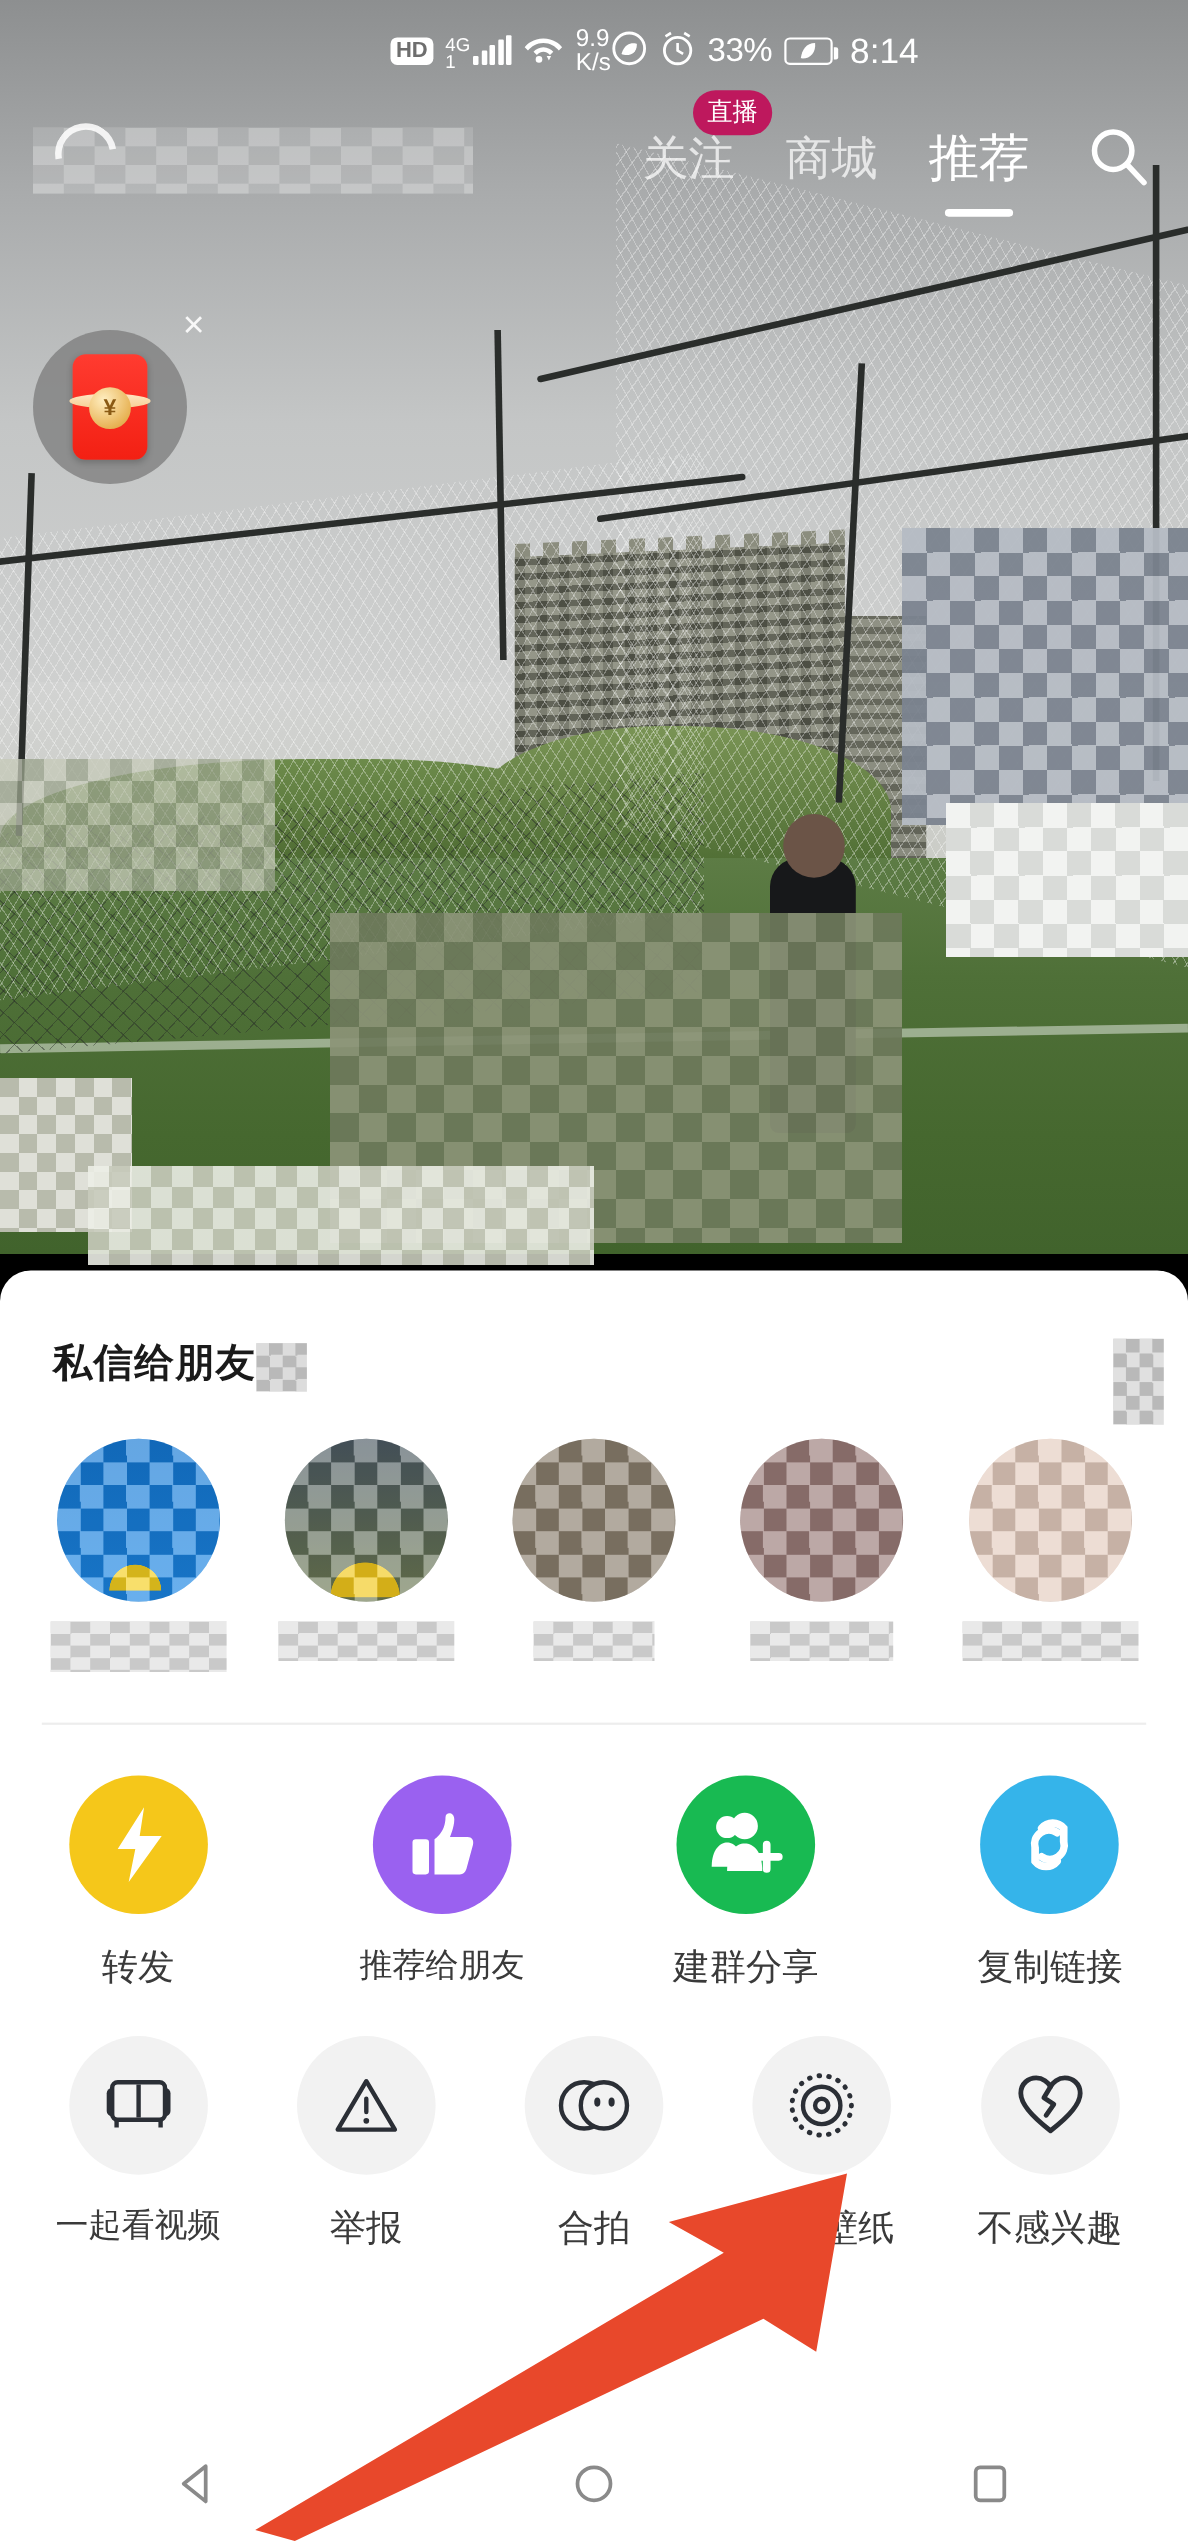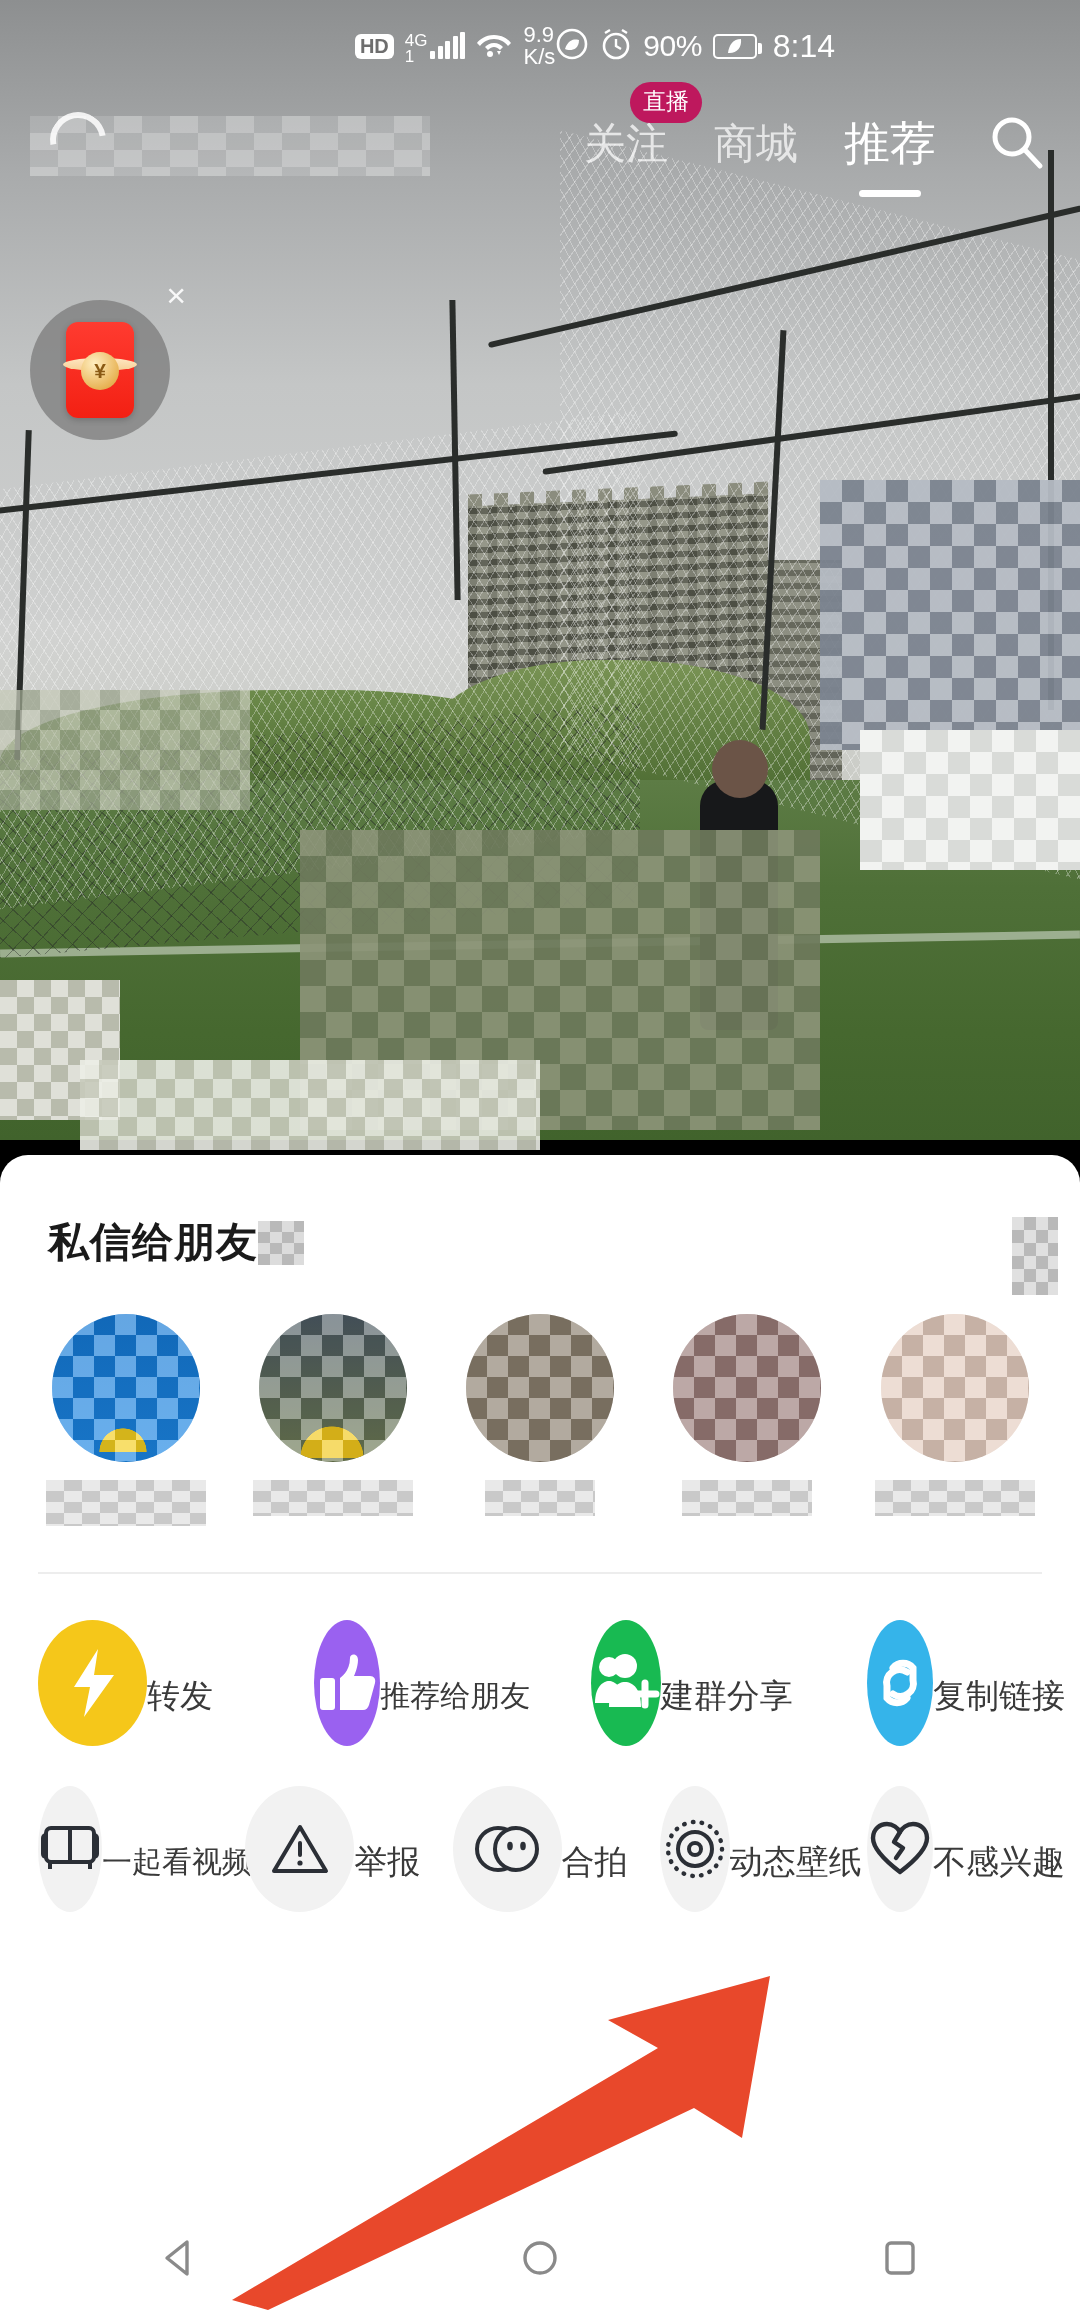--- a/index.html
+++ b/index.html
@@ -202,21 +202,21 @@
     position:absolute; right:-16px; top:-22px; color:rgba(255,255,255,.9); font-size:34px;
     line-height:1;
   }
 
   
   #share-sheet{
     position:absolute; left:0; bottom:0; width:1080px; height:1155px;
     background:#fff; border-radius:28px 28px 0 0; z-index:50;
   }
   .sheet-title{
-    font-size:41px; font-weight:bold; color:#1a1a1a;
+    font-size:36px; font-weight:bold; color:#1a1a1a;
     margin:60px 0 0 48px; letter-spacing:1px; position:relative; display:inline-block;
   }
   .title-blur{
     position:absolute; right:-46px; top:6px; width:46px; height:44px;
     background:repeating-conic-gradient(#b9b9b9 0 25%, #dcdcdc 0 50%) 0 0/24px 22px;
   }
   .sheet-blur-right{
     position:absolute; right:22px; top:62px; width:46px; height:78px;
     background:repeating-conic-gradient(#b9b9b9 0 25%, #e0e0e0 0 50%) 0 0/24px 26px;
   }
@@ -246,21 +246,21 @@
   .friend-name{
     margin-top:18px; width:160px; height:36px;
     background:repeating-conic-gradient(#c9c9c9 0 25%, #e9e9e9 0 50%) 0 0/36px 22px;
   }
   .friend-name.wide{ height:46px; }
 
   .divider{ height:2px; background:#ededed; margin:46px 38px 0 38px; }
 
   
   .action-row{ display:flex; justify-content:space-between; padding:46px 38px 0 38px; }
-  .action{ width:175px; display:flex; flex-direction:row; align-items:center; }
+  .action{ width:175px; display:flex; flex-direction:column; align-items:center; }
   .act-circle{
     width:126px; height:126px; border-radius:50%;
     display:flex; align-items:center; justify-content:center;
   }
   .act-label{
     margin-top:26px; font-size:33px; color:#3a3a3a; white-space:nowrap;
   }
   .act-label.small{ font-size:30px; }
 
   
@@ -345,21 +345,21 @@
         <path d="M10 22 C14 9 24 13 24 13 C24 24 14 24 10 22z" fill="#fff"></path>
       </svg>
     </span>
     <span>
       <svg width="32" height="34" viewBox="0 0 32 34">
         <circle cx="16" cy="19" r="12" fill="none" stroke="#fff" stroke-width="2.6"></circle>
         <path d="M16 12 v7 l5 3" fill="none" stroke="#fff" stroke-width="2.4"></path>
         <path d="M5 6 L10 3 M27 6 L22 3" stroke="#fff" stroke-width="2.4"></path>
       </svg>
     </span>
-    <span class="pct">90%</span>
+    <span class="pct">33%</span>
     <span class="batt">
       <svg width="24" height="19" viewBox="0 0 24 19">
           <path d="M18 2 C10 2 6 8 5 16 C13 17 19 11 18 2z" fill="#fff"></path>
         </svg>
     </span>
     <span class="clock">8:14</span>
   </div>
 </div>
 
 <div id="top-nav">

